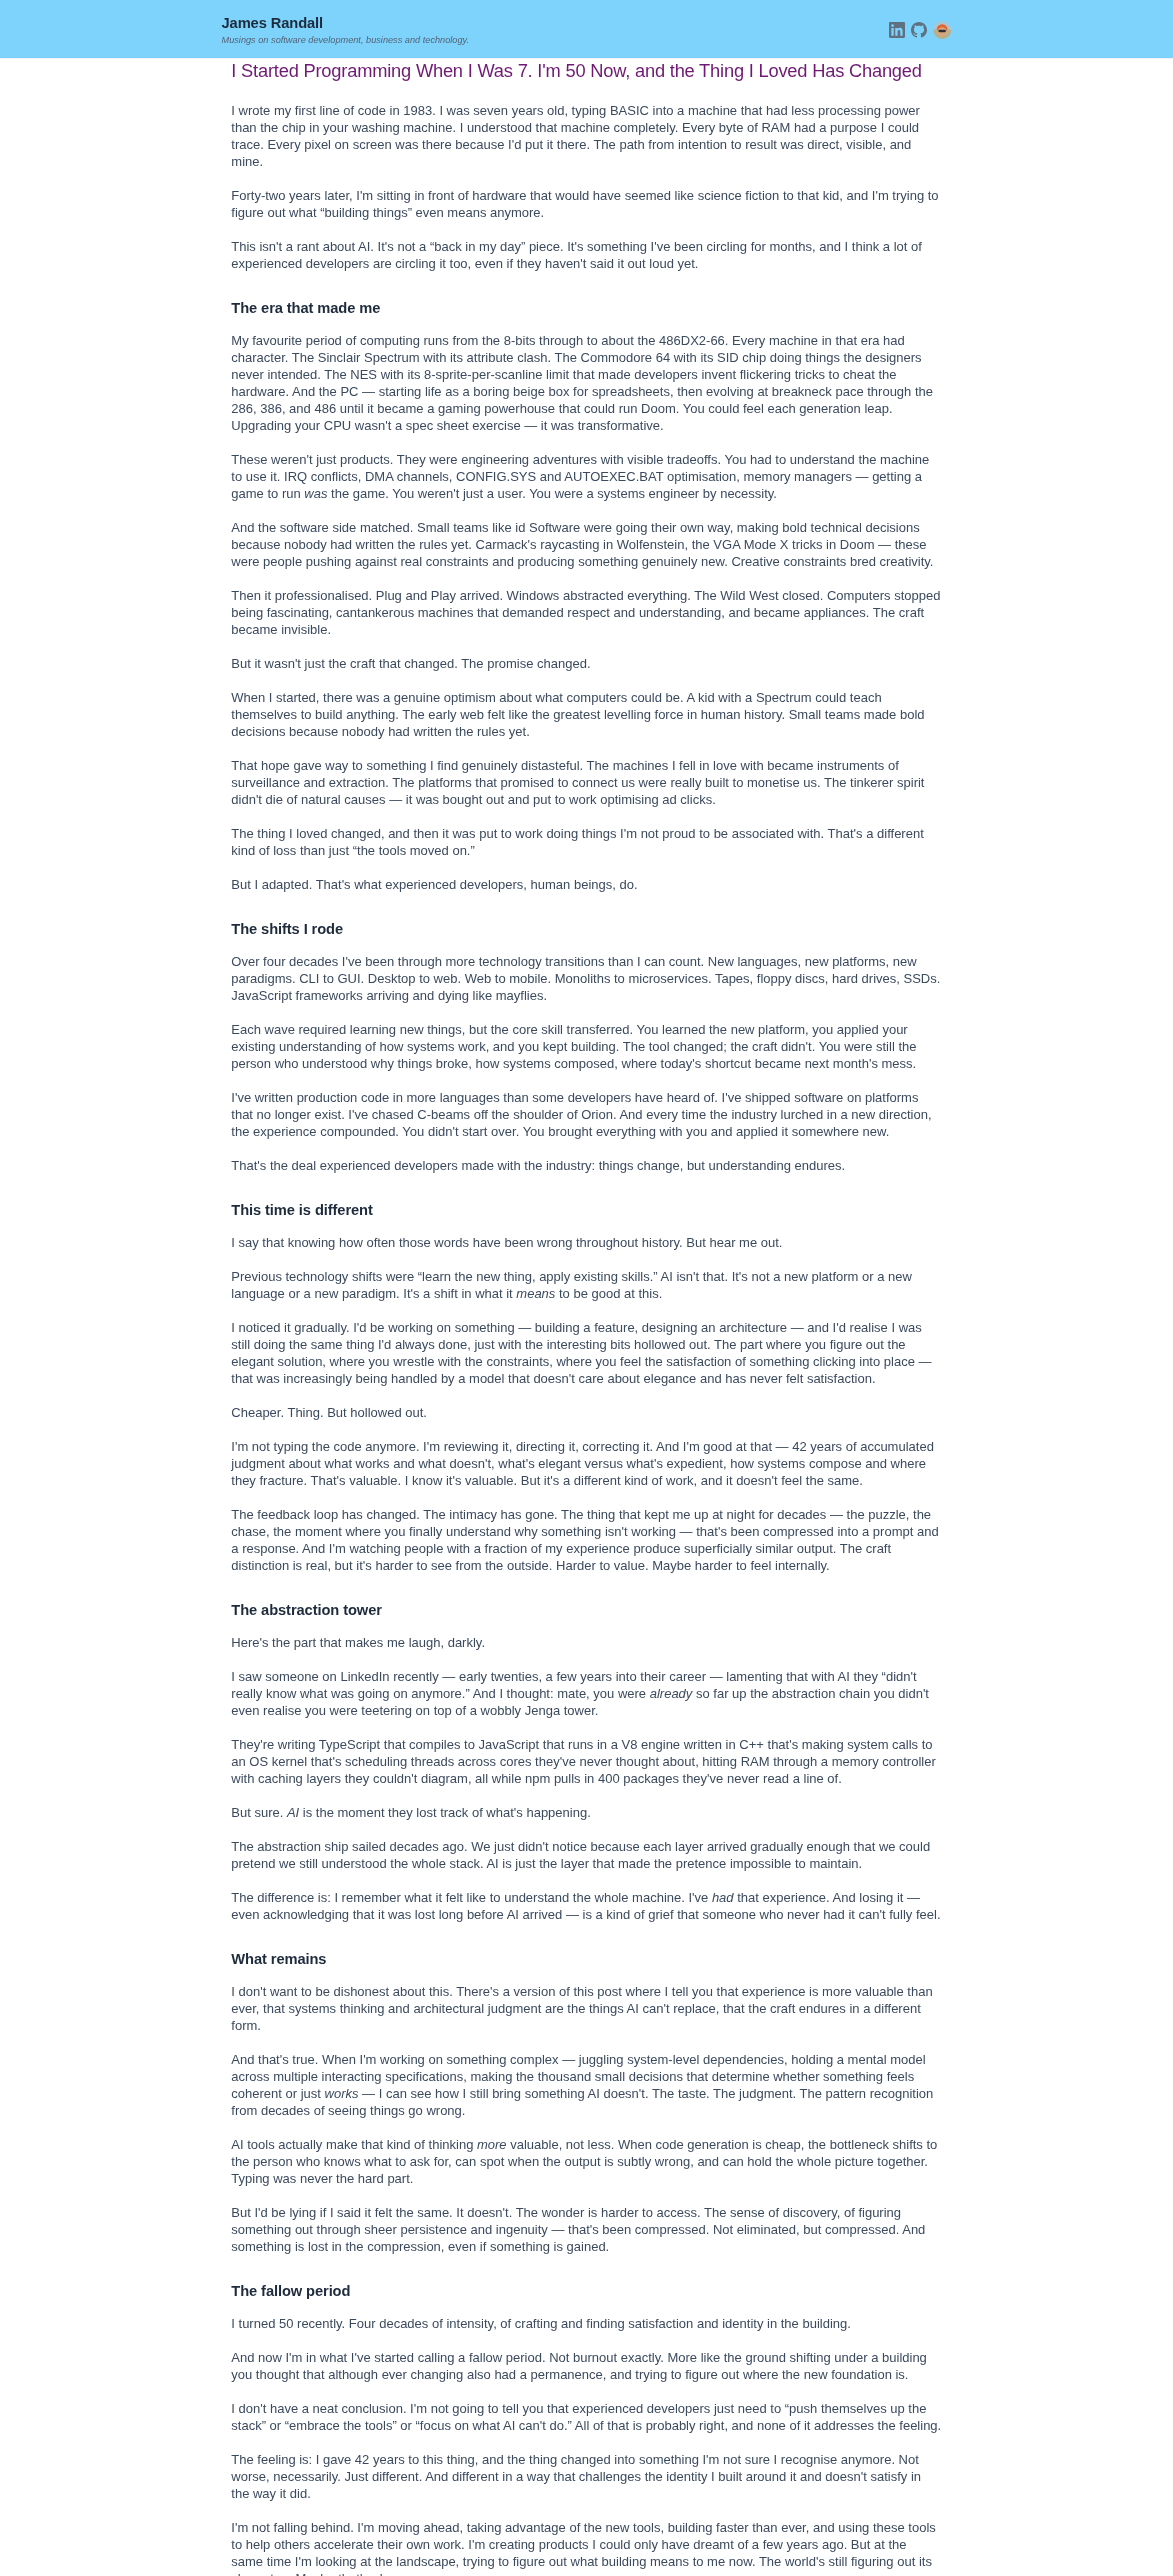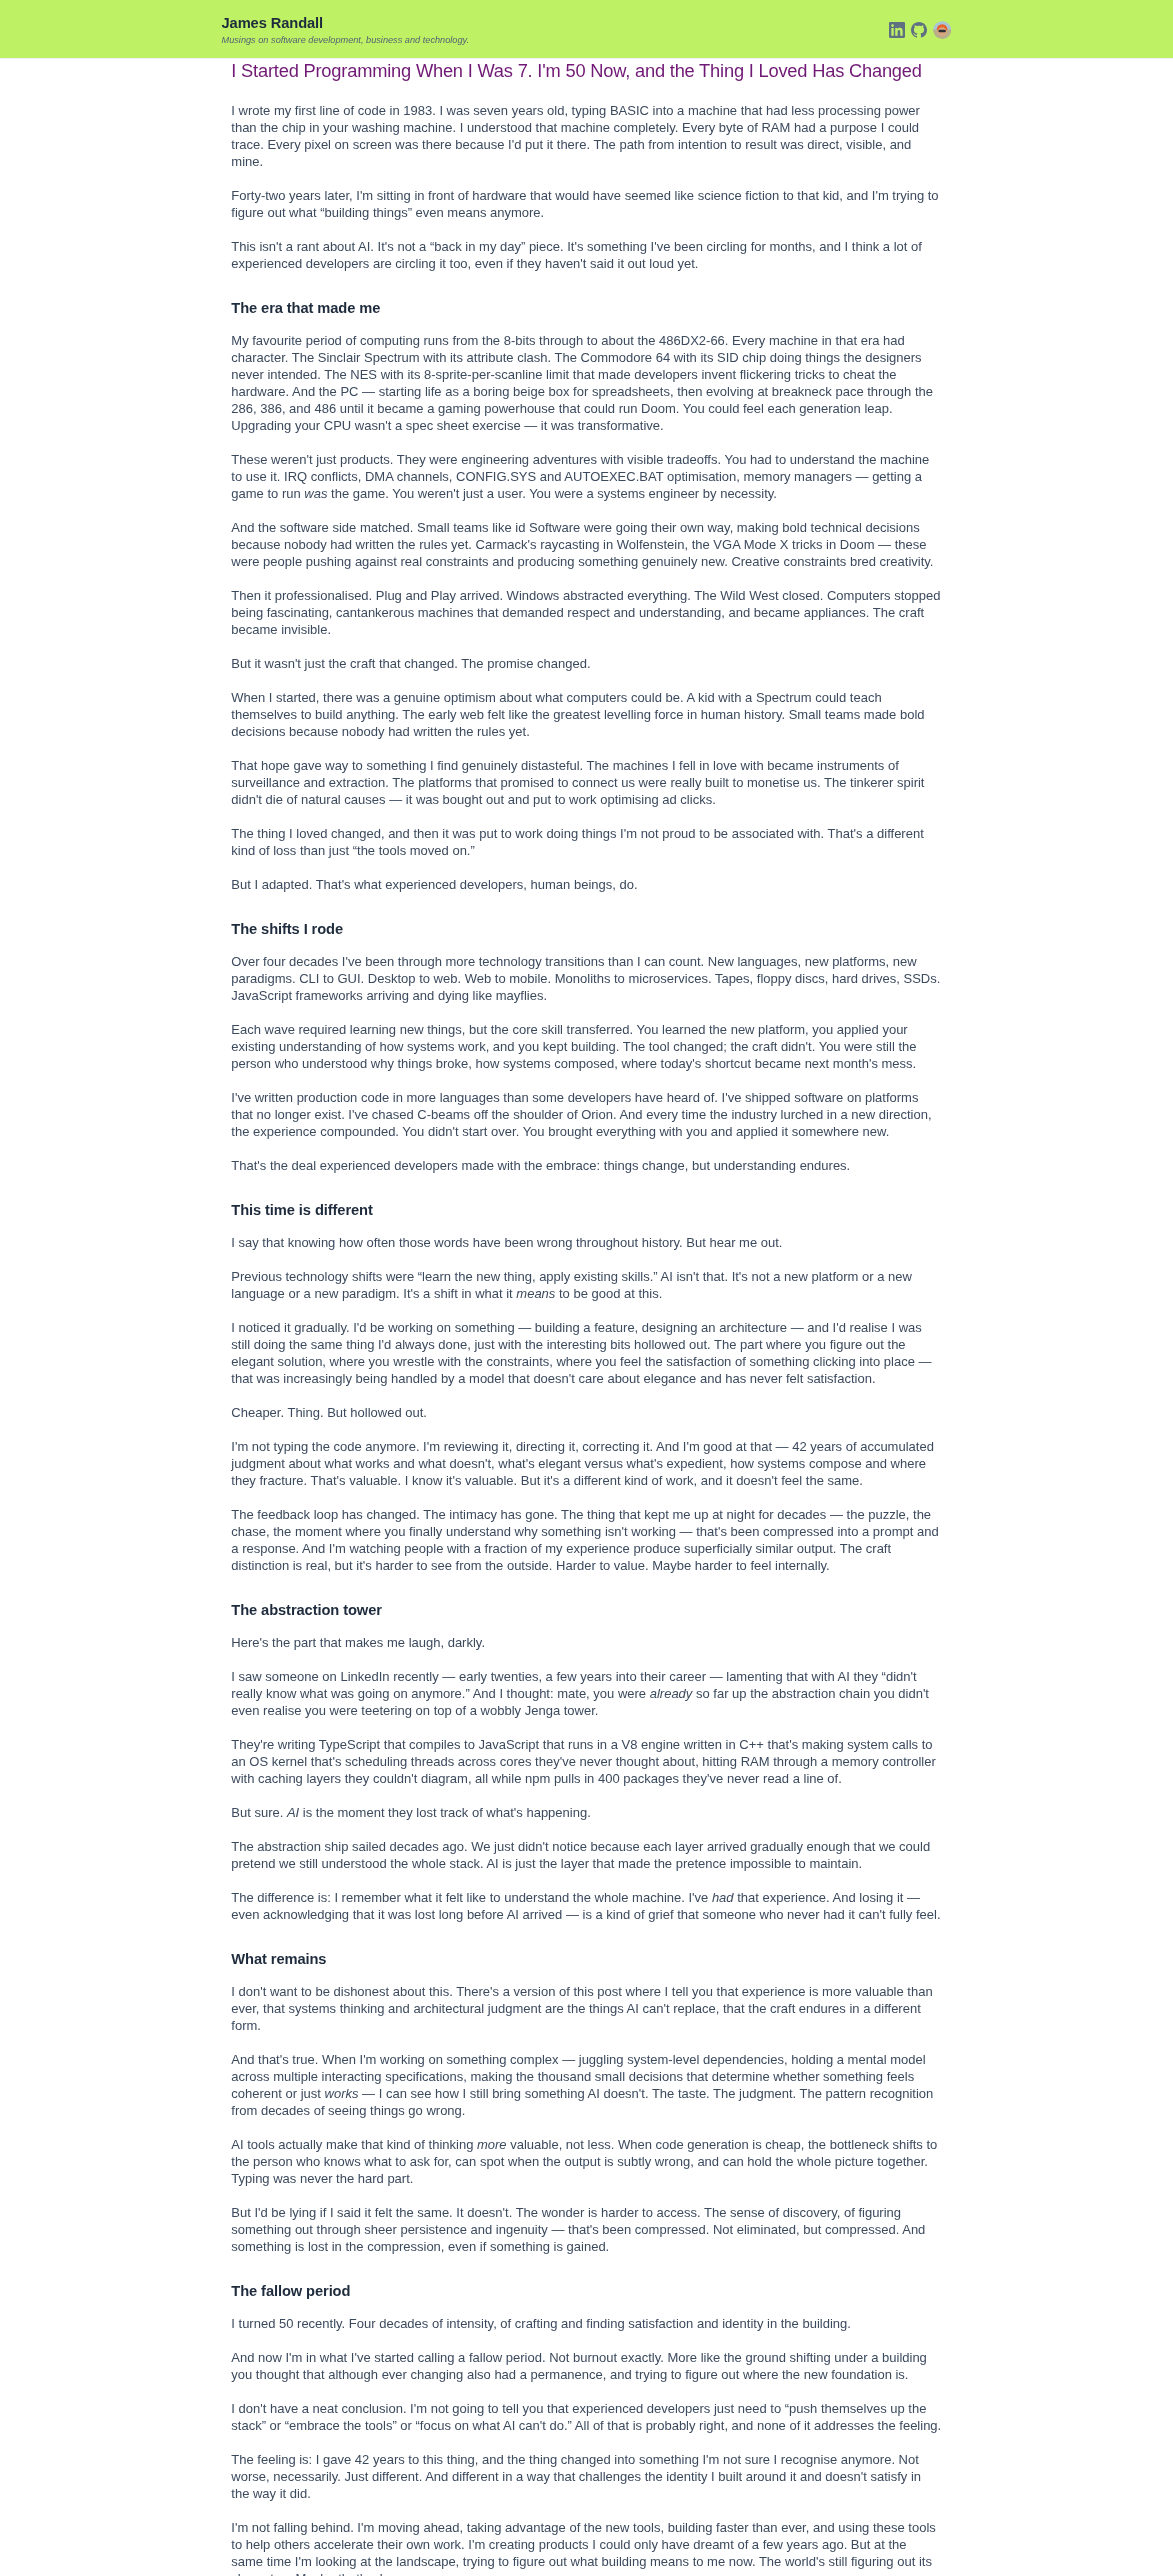--- a/index.html
+++ b/index.html
@@ -6,21 +6,21 @@
   * { box-sizing: border-box; }
   html, body { margin: 0; padding: 0; background: #ffffff; }
   body {
     font-family: "Liberation Sans", sans-serif;
     color: #3c4a5e;
     -webkit-font-smoothing: antialiased;
   }
   .container { max-width: 730px; margin: 0 auto; padding: 0 9.8px; }
 
   
-  .site-header { background: #bef264; border-bottom: 0.6px solid #eef1f5; }
+  .site-header { background: #7dd3fc; border-bottom: 0.6px solid #eef1f5; }
   .header-inner { display: flex; align-items: center; justify-content: space-between; padding: 14.7px 0 13.5px; }
   .site-name {
     font-size: 14.7px; font-weight: 700; color: #1e2b3d; letter-spacing: -0.1px;
     text-decoration: none; display: inline-block;
   }
   .tagline { font-size: 9.2px; font-style: italic; color: #556274; margin-top: 4.3px; }
   .header-icons { display: flex; align-items: center; gap: 6.1px; color: #5f7081; }
   .header-icons a { color: inherit; display: inline-flex; }
   .header-icons svg.glyph { width: 16px; height: 16px; display: block; fill: currentColor; }
   .avatar-img { width: 18.3px; height: 18.3px; border-radius: 50%; display: block; }
@@ -92,21 +92,21 @@
         <p>Then it professionalised. Plug and Play arrived. Windows abstracted everything. The Wild West closed. Computers stopped being fascinating, cantankerous machines that demanded respect and understanding, and became appliances. The craft became invisible.</p>
         <p>But it wasn't just the craft that changed. The promise changed.</p>
         <p>When I started, there was a genuine optimism about what computers could be. A kid with a Spectrum could teach themselves to build anything. The early web felt like the greatest levelling force in human history. Small teams made bold decisions because nobody had written the rules yet.</p>
         <p>That hope gave way to something I find genuinely distasteful. The machines I fell in love with became instruments of surveillance and extraction. The platforms that promised to connect us were really built to monetise us. The tinkerer spirit didn't die of natural causes — it was bought out and put to work optimising ad clicks.</p>
         <p>The thing I loved changed, and then it was put to work doing things I'm not proud to be associated with. That's a different kind of loss than just “the tools moved on.”</p>
         <p>But I adapted. That's what experienced developers, human beings, do.</p>
         <h2>The shifts I rode</h2>
         <p>Over four decades I've been through more technology transitions than I can count. New languages, new platforms, new paradigms. CLI to GUI. Desktop to web. Web to mobile. Monoliths to microservices. Tapes, floppy discs, hard drives, SSDs. JavaScript frameworks arriving and dying like mayflies.</p>
         <p>Each wave required learning new things, but the core skill transferred. You learned the new platform, you applied your existing understanding of how systems work, and you kept building. The tool changed; the craft didn't. You were still the person who understood why things broke, how systems composed, where today's shortcut became next month's mess.</p>
         <p>I've written production code in more languages than some developers have heard of. I've shipped software on platforms that no longer exist. I've chased C-beams off the shoulder of Orion. And every time the industry lurched in a new direction, the experience compounded. You didn't start over. You brought everything with you and applied it somewhere new.</p>
-        <p>That's the deal experienced developers made with the embrace: things change, but understanding endures.</p>
+        <p>That's the deal experienced developers made with the industry: things change, but understanding endures.</p>
         <h2>This time is different</h2>
         <p>I say that knowing how often those words have been wrong throughout history. But hear me out.</p>
         <p>Previous technology shifts were “learn the new thing, apply existing skills.” AI isn't that. It's not a new platform or a new language or a new paradigm. It's a shift in what it <em>means</em> to be good at this.</p>
         <p>I noticed it gradually. I'd be working on something — building a feature, designing an architecture — and I'd realise I was still doing the same thing I'd always done, just with the interesting bits hollowed out. The part where you figure out the elegant solution, where you wrestle with the constraints, where you feel the satisfaction of something clicking into place — that was increasingly being handled by a model that doesn't care about elegance and has never felt satisfaction.</p>
         <p>Cheaper. Thing. But hollowed out.</p>
         <p>I'm not typing the code anymore. I'm reviewing it, directing it, correcting it. And I'm good at that — 42 years of accumulated judgment about what works and what doesn't, what's elegant versus what's expedient, how systems compose and where they fracture. That's valuable. I know it's valuable. But it's a different kind of work, and it doesn't feel the same.</p>
         <p>The feedback loop has changed. The intimacy has gone. The thing that kept me up at night for decades — the puzzle, the chase, the moment where you finally understand why something isn't working — that's been compressed into a prompt and a response. And I'm watching people with a fraction of my experience produce superficially similar output. The craft distinction is real, but it's harder to see from the outside. Harder to value. Maybe harder to feel internally.</p>
         <h2>The abstraction tower</h2>
         <p>Here's the part that makes me laugh, darkly.</p>
         <p>I saw someone on LinkedIn recently — early twenties, a few years into their career — lamenting that with AI they “didn't really know what was going on anymore.” And I thought: mate, you were <em>already</em> so far up the abstraction chain you didn't even realise you were teetering on top of a wobbly Jenga tower.</p>

